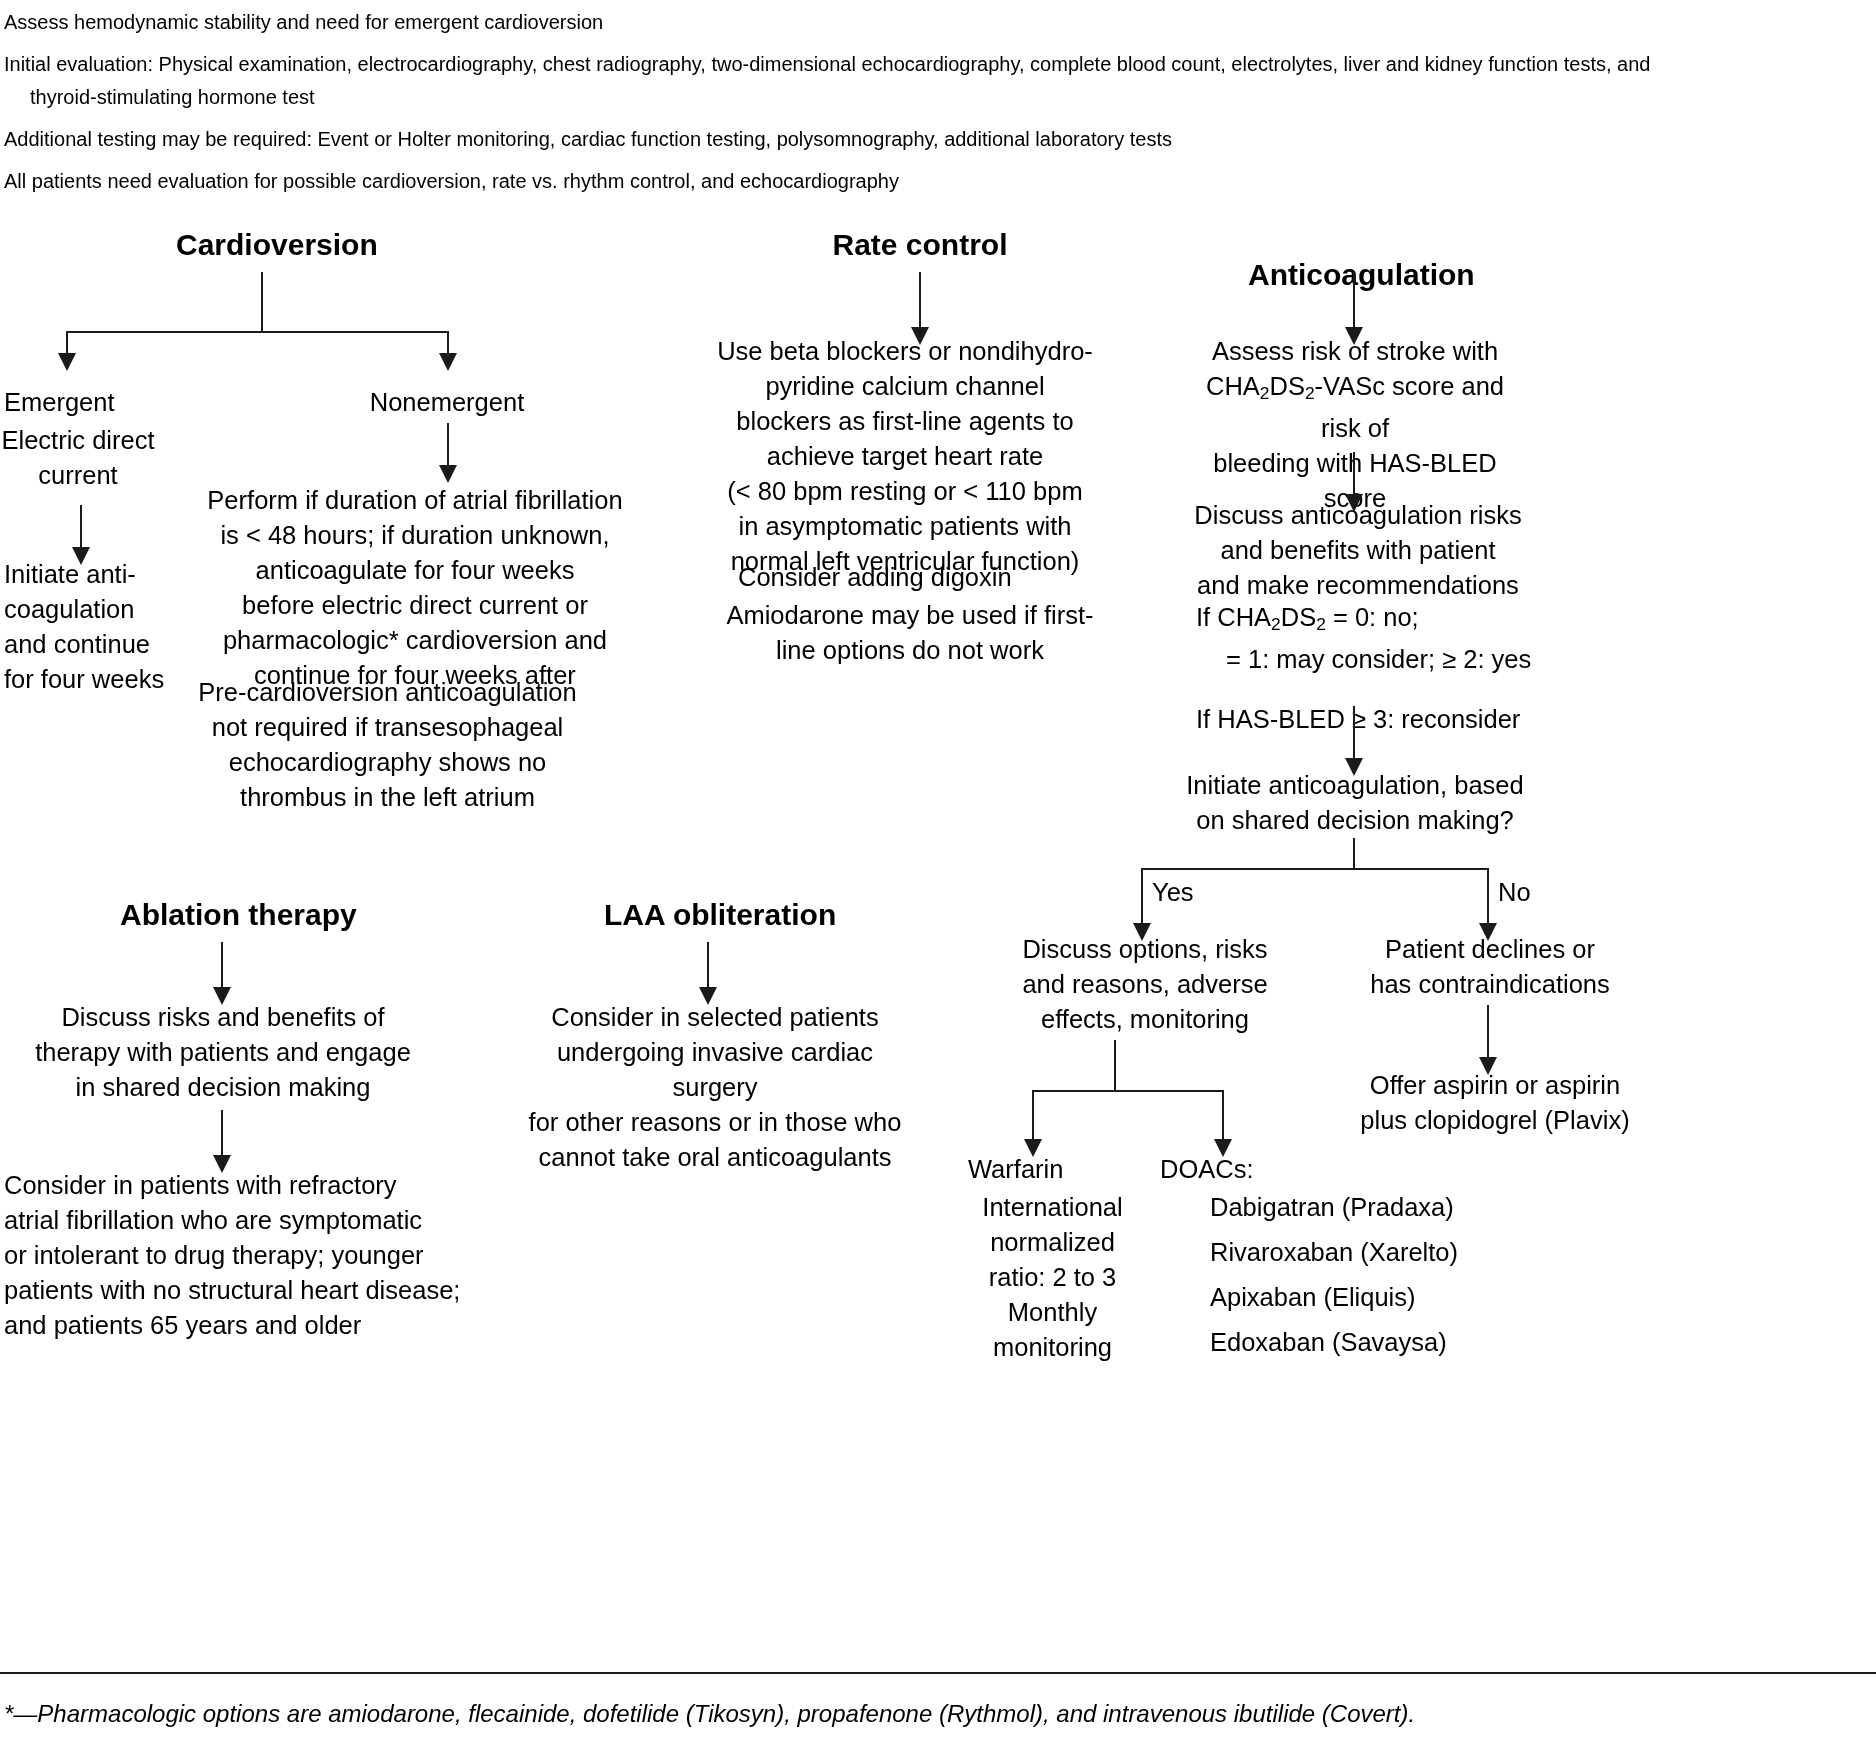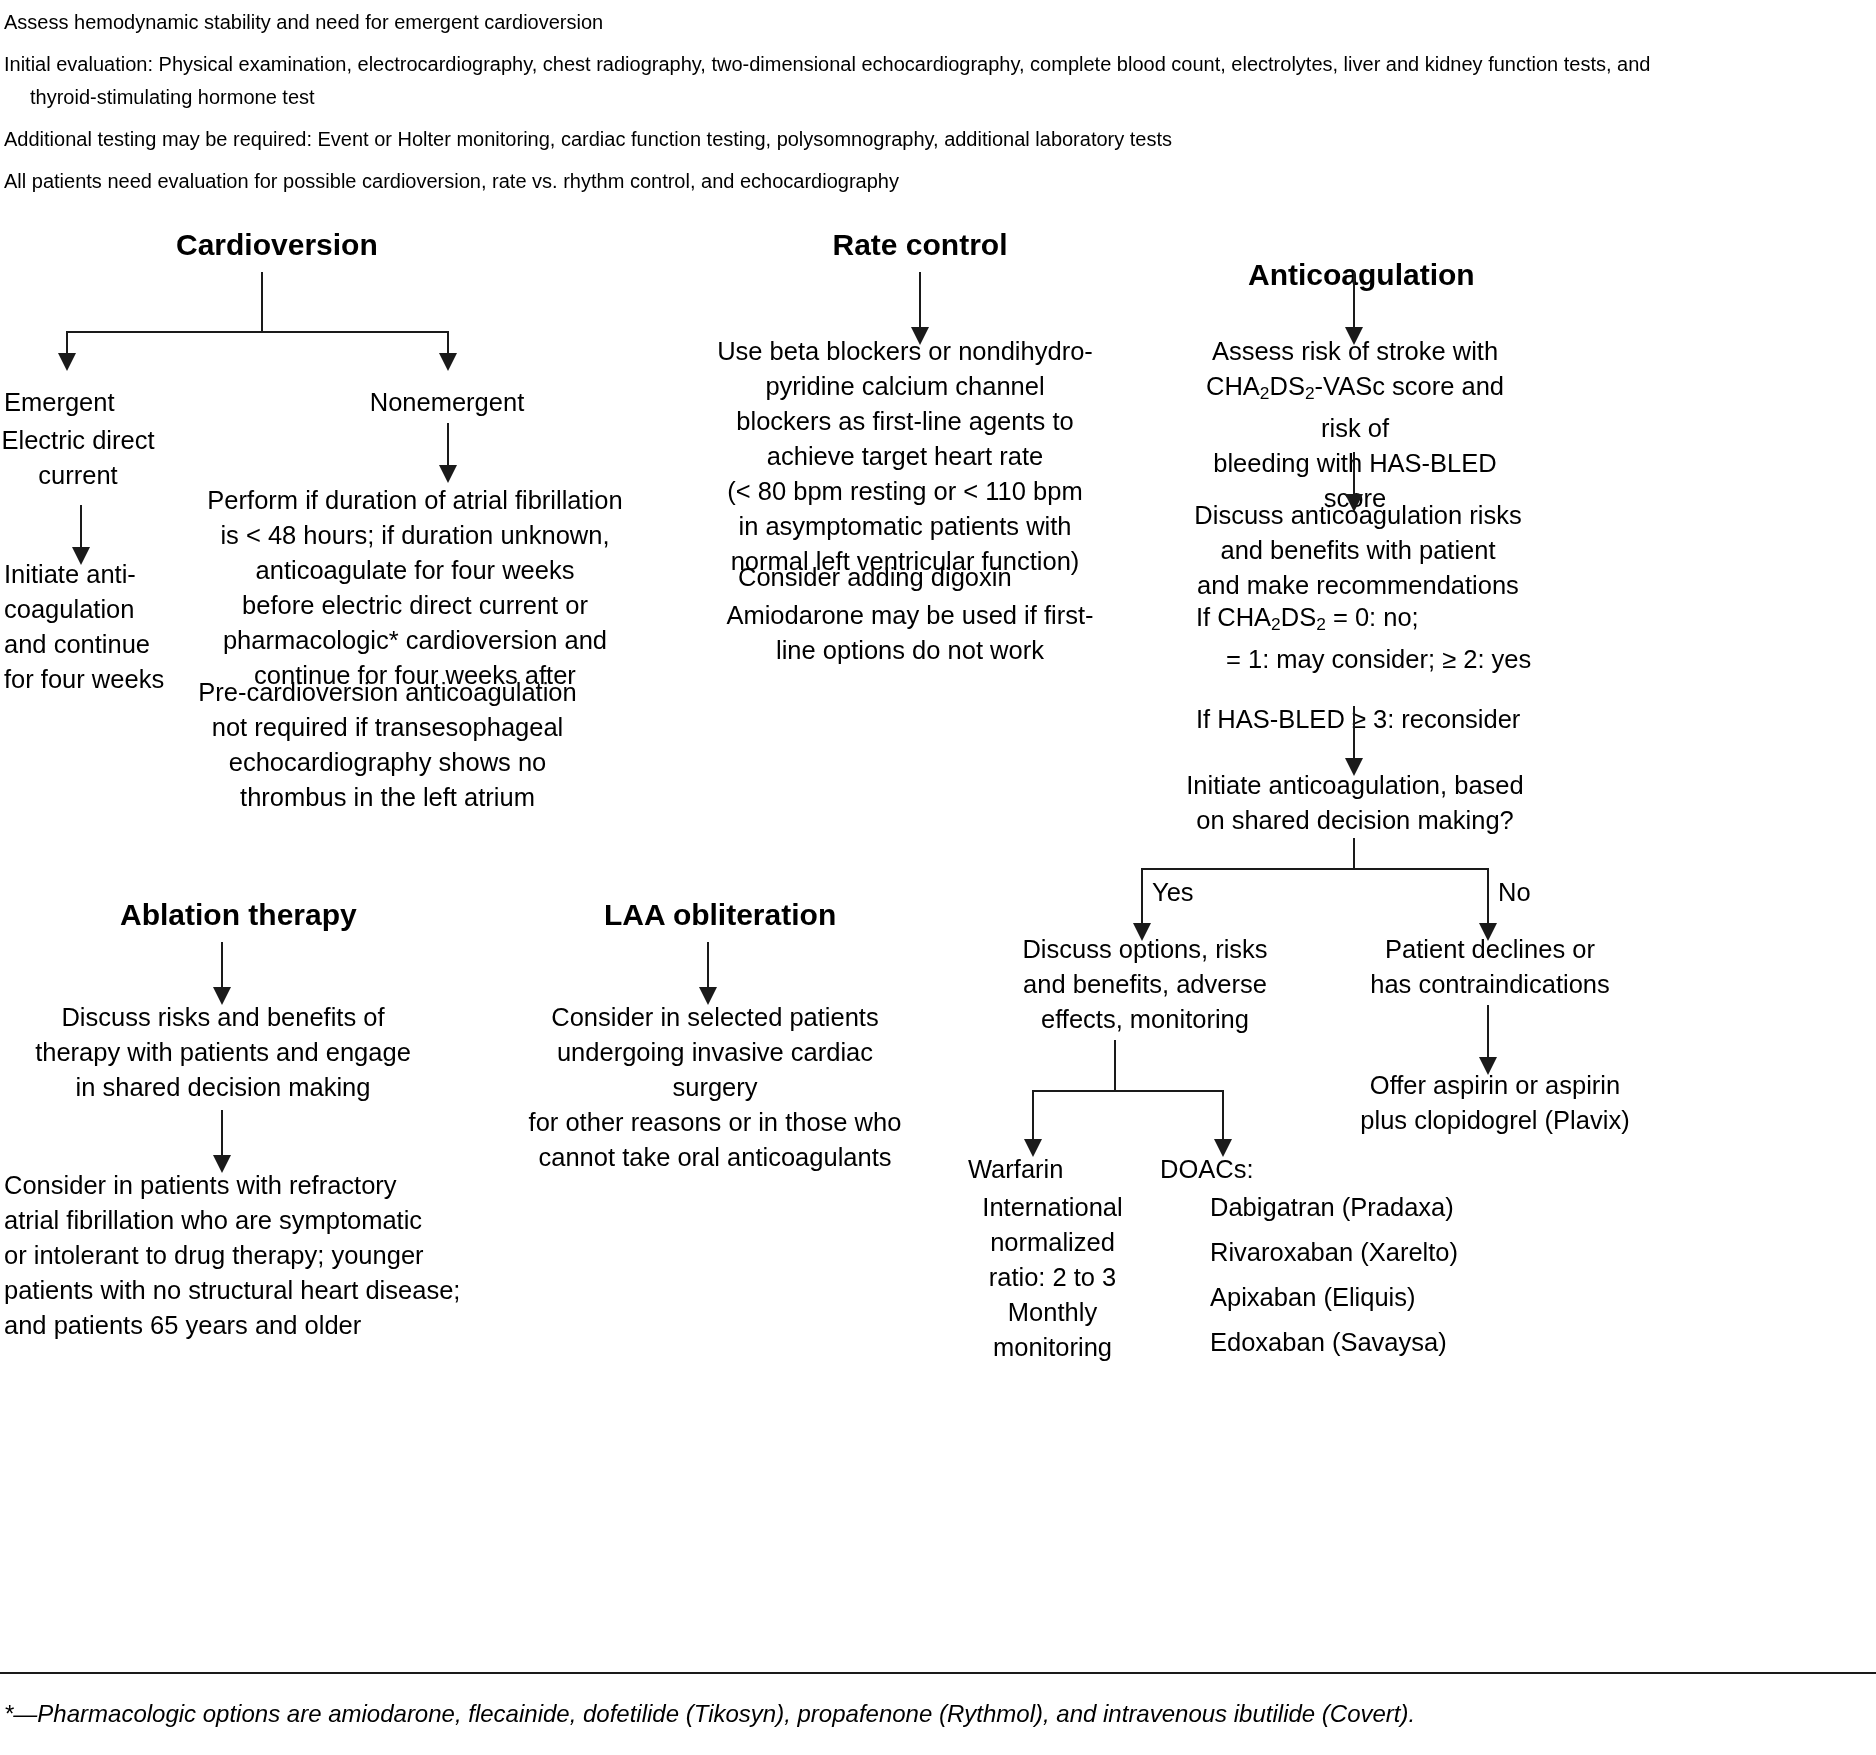--- a/index.html
+++ b/index.html
@@ -189,21 +189,21 @@
   <div class="line hline" style="left:1141px; top:868px; width:348px;"></div>
   <div class="line vline" style="left:1141px; top:868px; height:58px;"></div>
   <div class="arrowhead" style="left:1133px; top:923px;"></div>
   <div class="line vline" style="left:1487px; top:868px; height:58px;"></div>
   <div class="arrowhead" style="left:1479px; top:923px;"></div>
 
   <div class="edgelabel" style="left:1152px; top:878px;">Yes</div>
   <div class="edgelabel" style="left:1498px; top:878px;">No</div>
 
   <div class="blk ctr" style="left:1010px; top:932px; width:270px;">Discuss options, risks
-and benefits, adverse
+and reasons, adverse
 effects, monitoring</div>
 
   <div class="blk ctr" style="left:1340px; top:932px; width:300px;">Patient declines or
 has contraindications</div>
 
   <div class="line vline" style="left:1487px; top:1005px; height:55px;"></div>
   <div class="arrowhead" style="left:1479px; top:1057px;"></div>
 
   <div class="blk ctr" style="left:1340px; top:1068px; width:310px;">Offer aspirin or aspirin
 plus clopidogrel (Plavix)</div>

